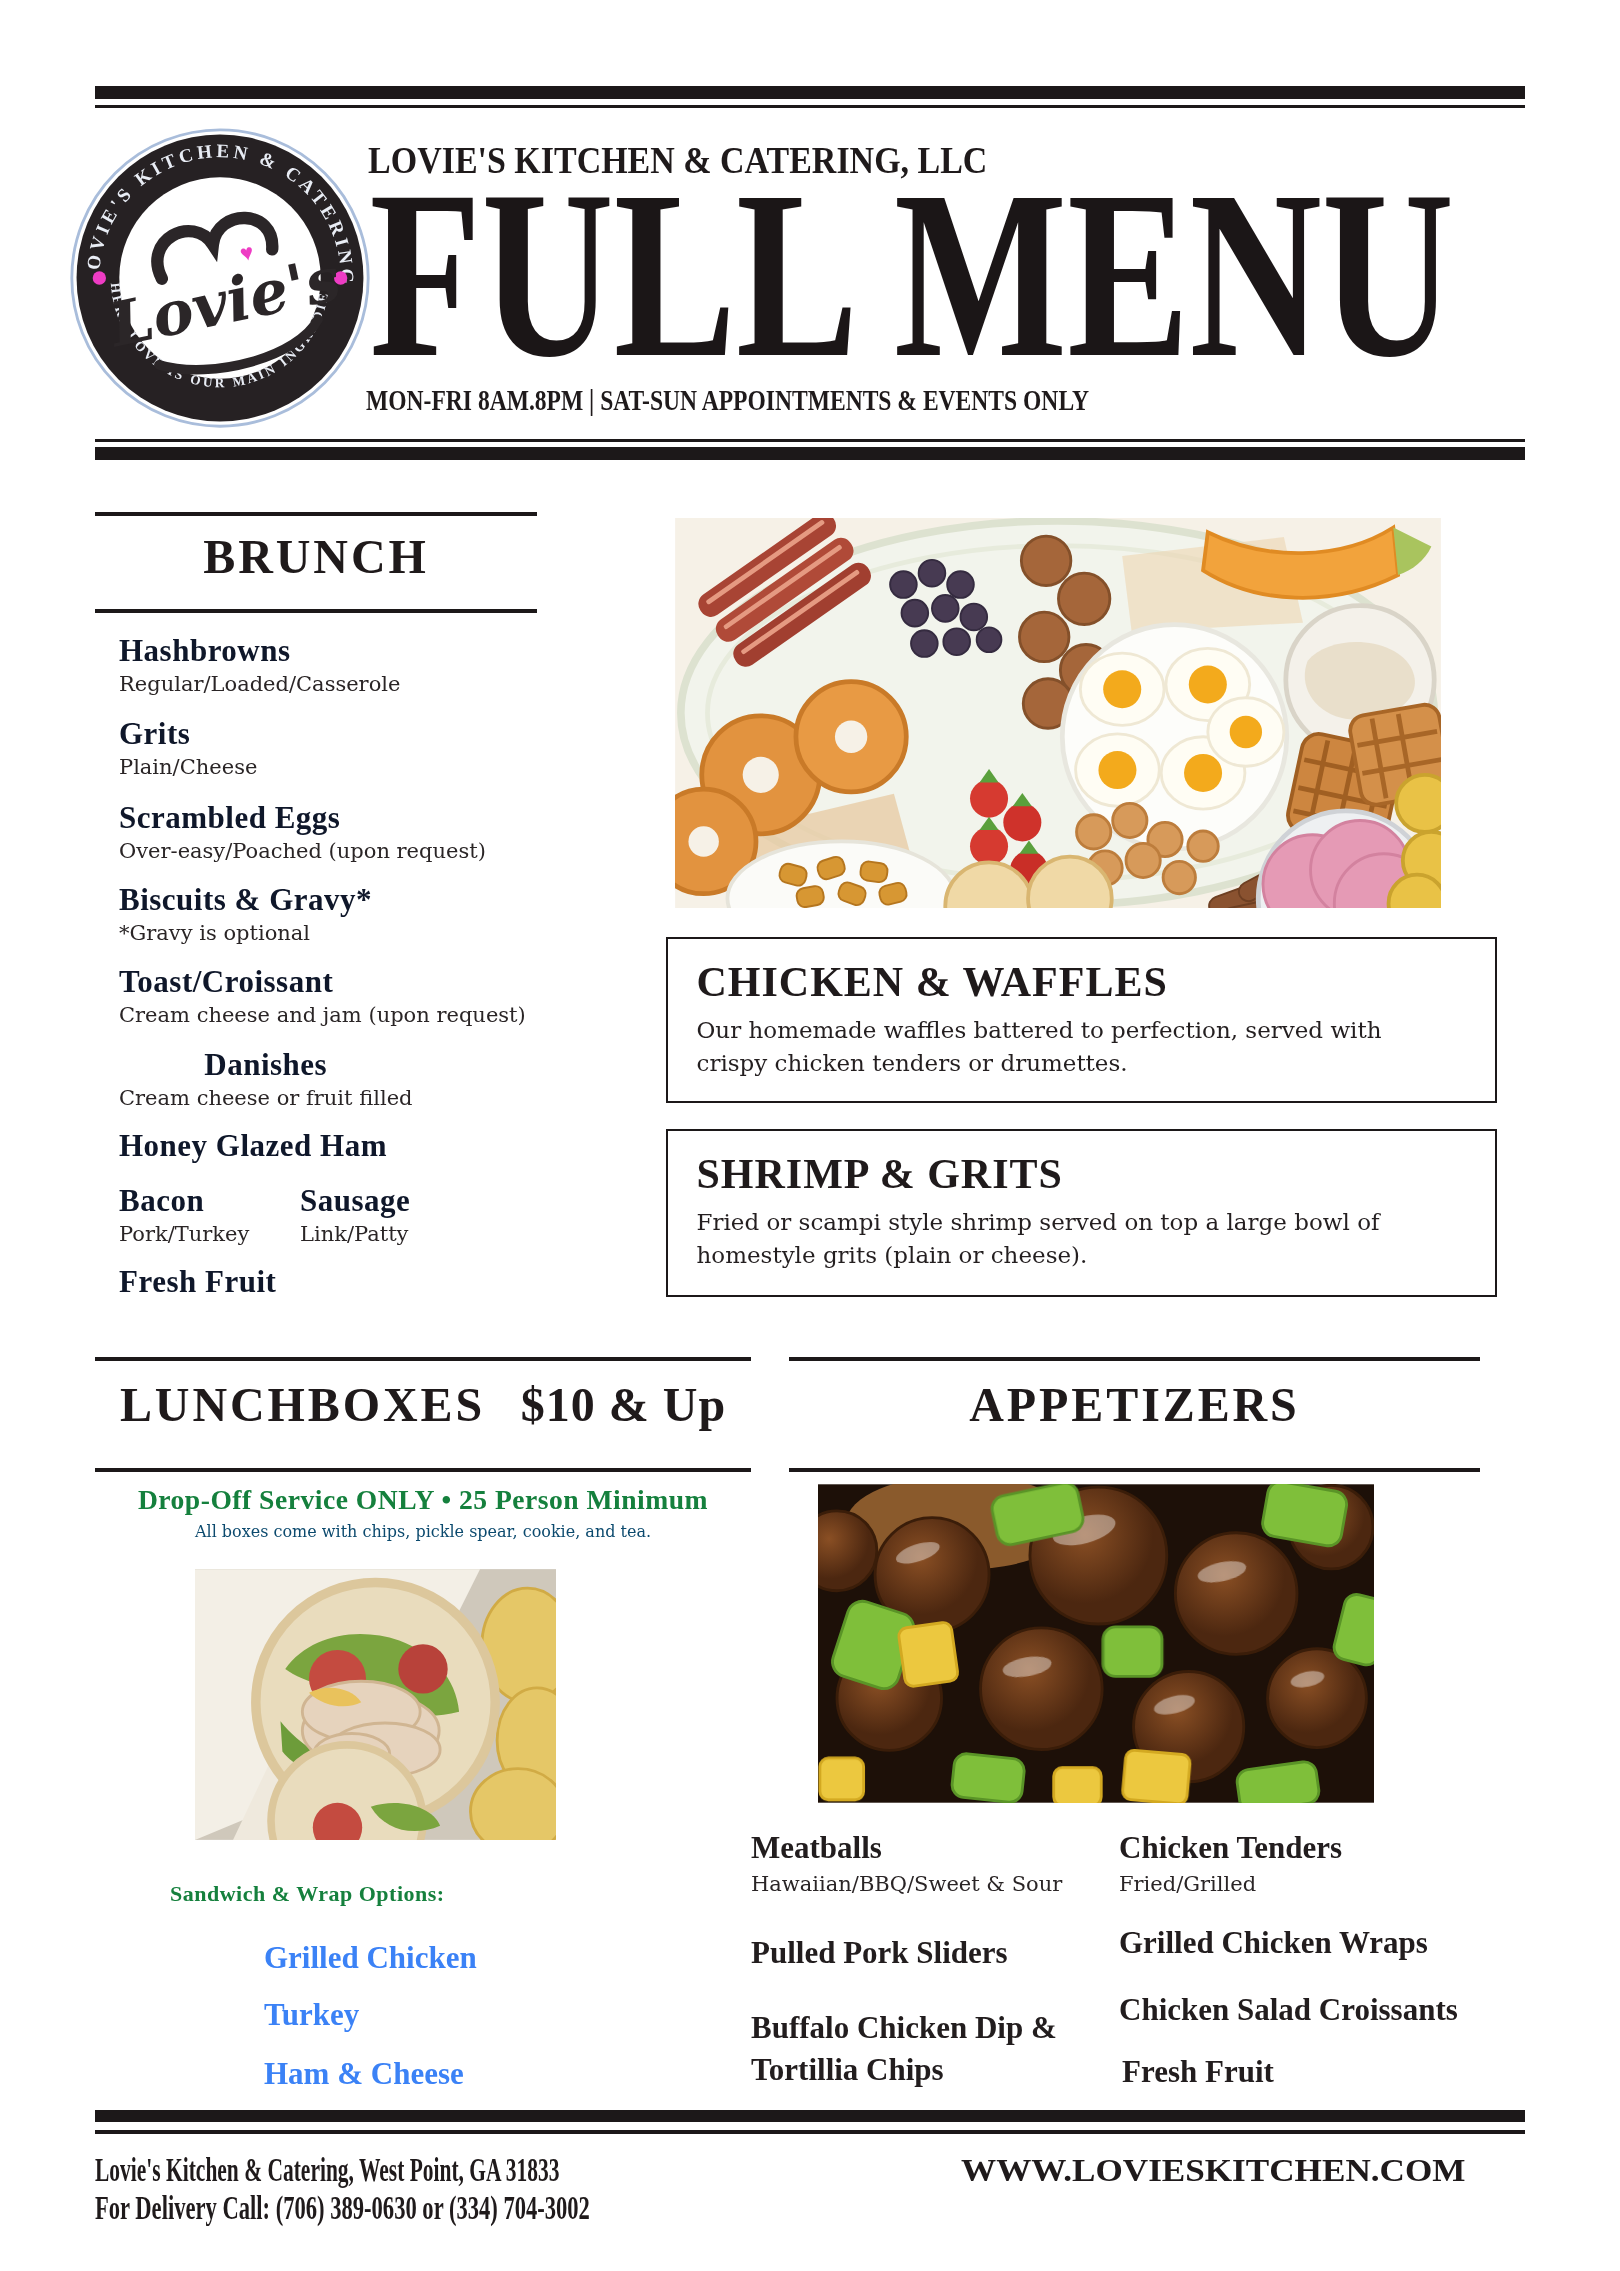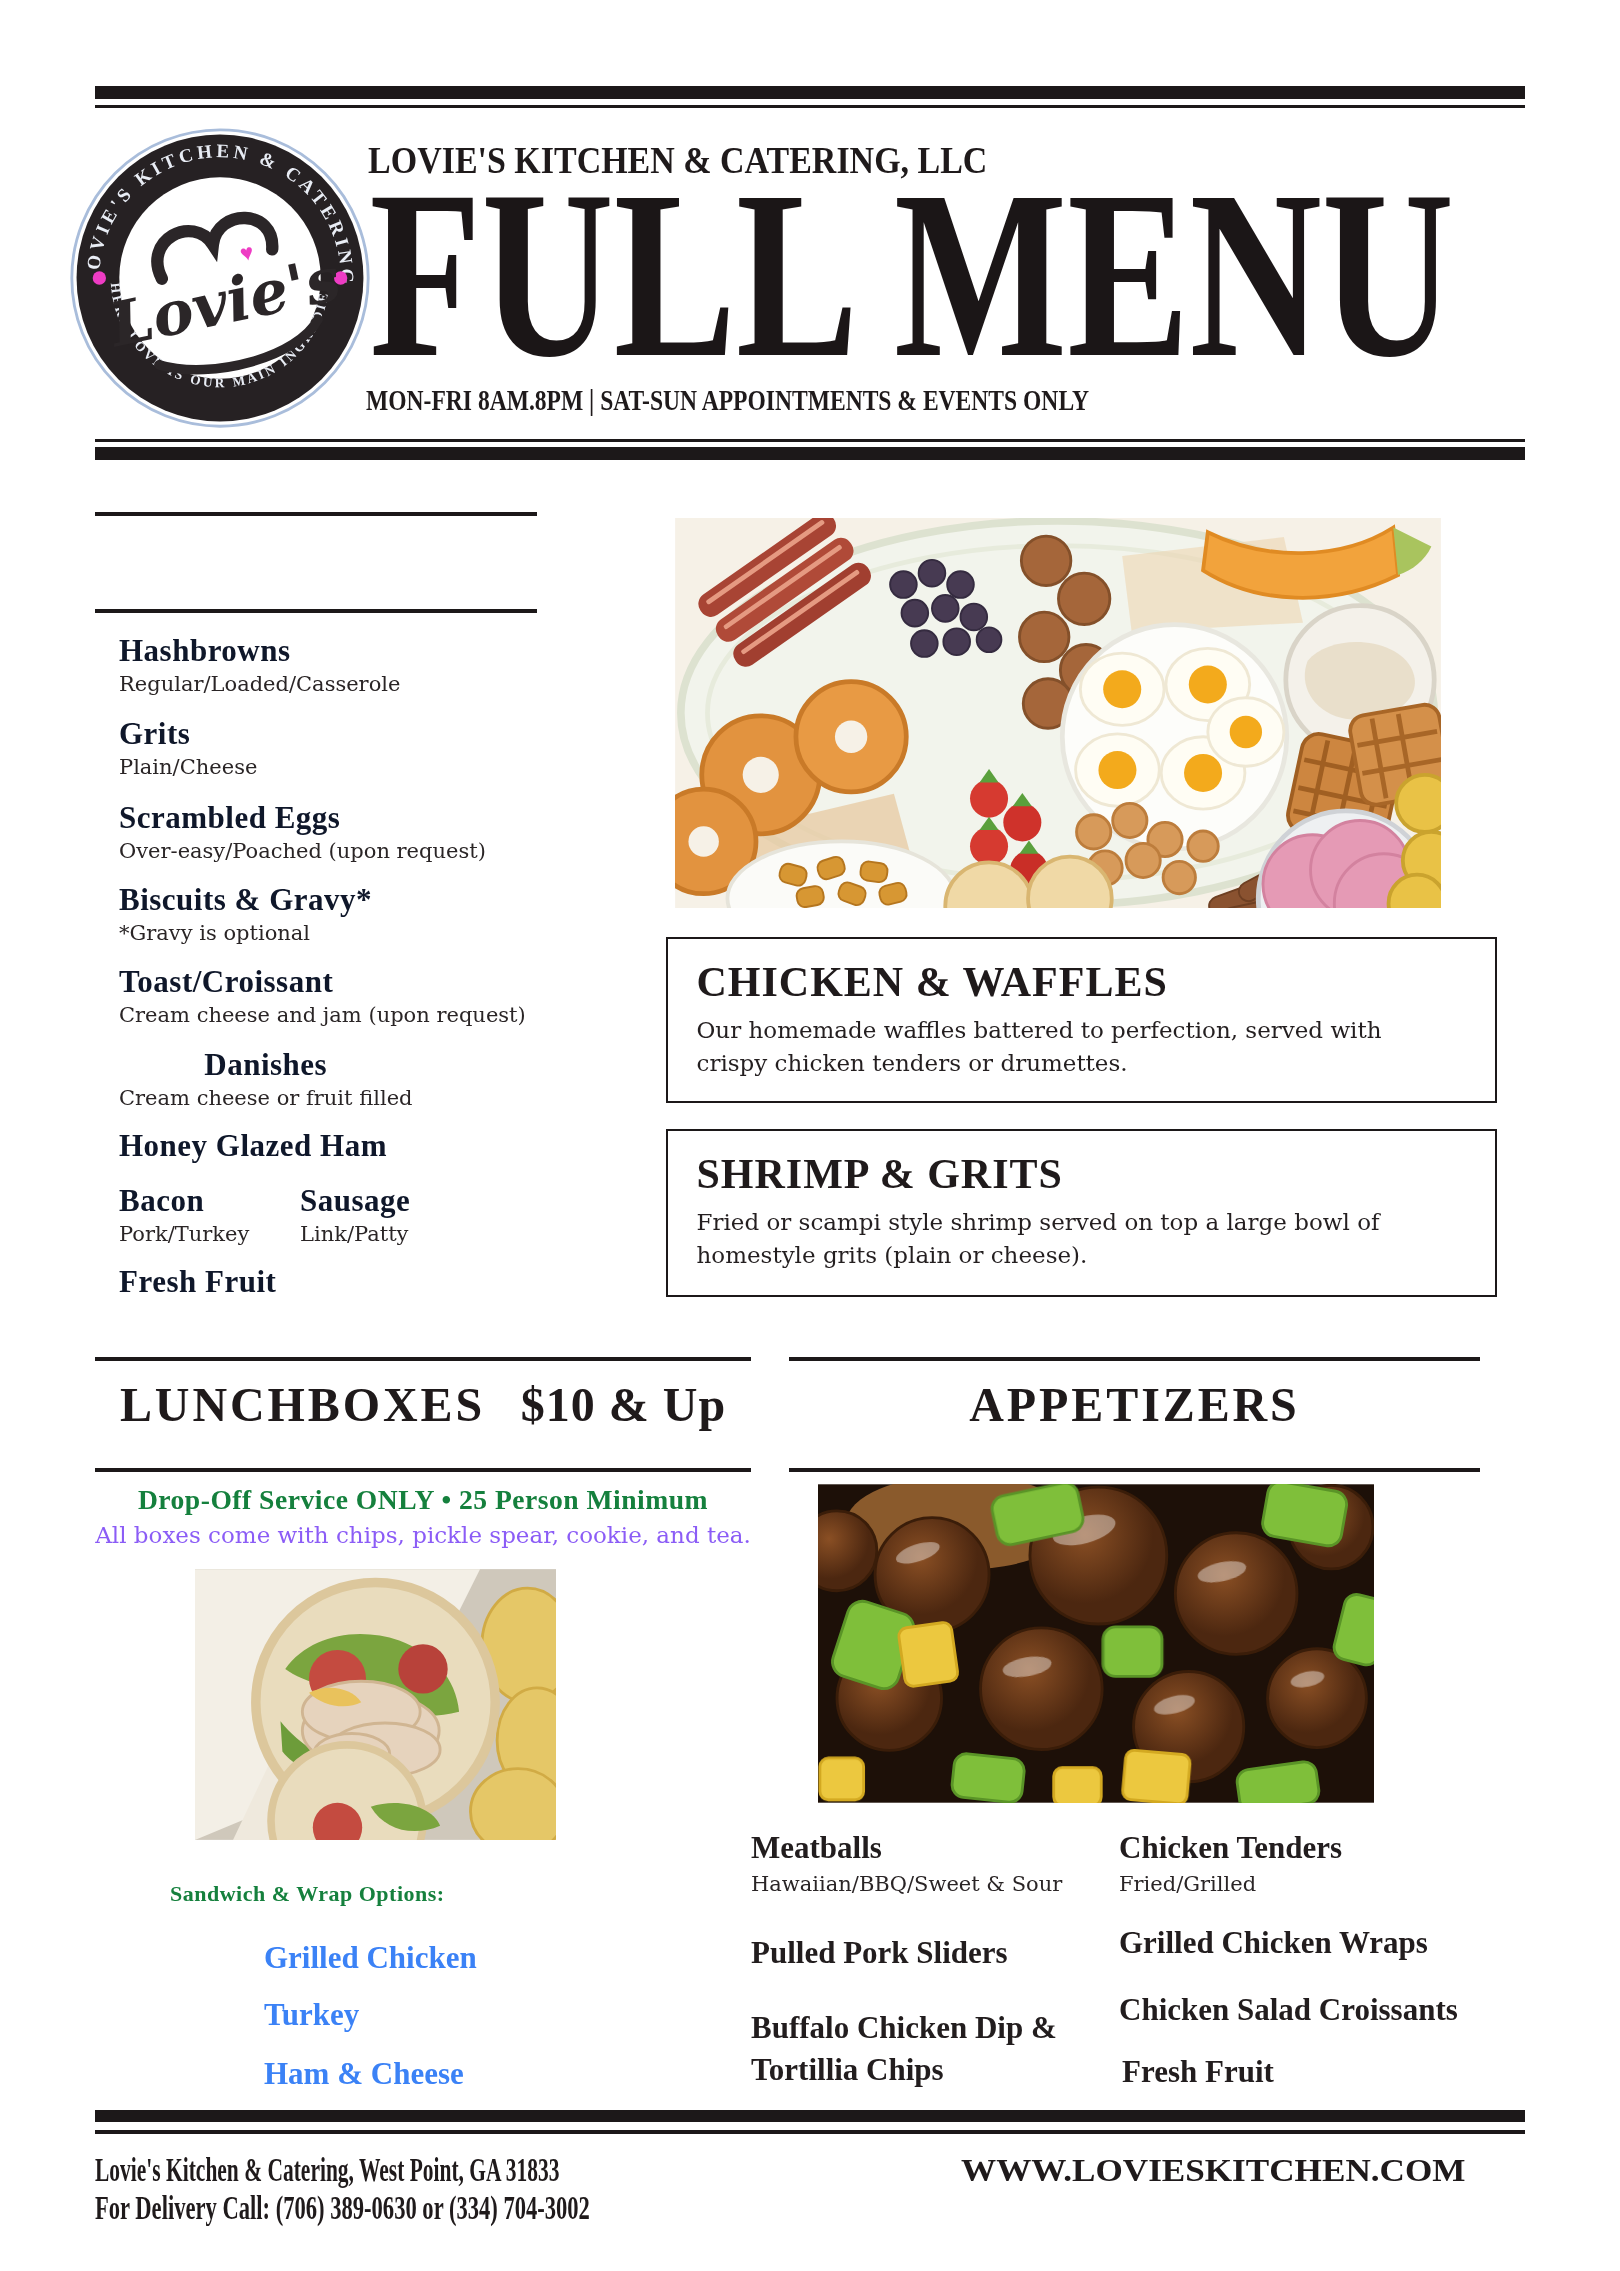--- a/index.html
+++ b/index.html
@@ -59,20 +59,21 @@
     <text x="2" y="183" font-family="Liberation Serif,serif" font-weight="bold" font-size="252" textLength="1142" lengthAdjust="spacingAndGlyphs" fill="#1b1617">FULL MENU</text>
   </svg>
   <svg class="abs" style="left:366px;top:379px;" width="761" height="42" viewBox="0 0 800 44">
     <text x="0" y="33" font-family="Liberation Serif,serif" font-weight="bold" font-size="31" textLength="760" lengthAdjust="spacingAndGlyphs" fill="#1f1a1b">MON-FRI 8AM.8PM | SAT-SUN APPOINTMENTS &amp; EVENTS ONLY</text>
   </svg>
 
   <div class="abs rule" style="left:95px;top:439px;width:1430px;height:2.9px;"></div>
   <div class="abs rule" style="left:95px;top:447px;width:1430px;height:13.3px;"></div>
 
   <div class="abs rule" style="left:95px;top:512px;width:442px;height:3.8px;"></div>
+  <div class="abs sec-title" style="left:95px;top:529px;width:442px;">BRUNCH</div>
   <div class="abs rule" style="left:95px;top:609px;width:442px;height:3.8px;"></div>
 
   <div class="abs" style="left:119px;top:632px;">
     <div class="mi-name">Hashbrowns</div>
     <div class="mi-desc">Regular/Loaded/Casserole</div>
   </div>
   <div class="abs" style="left:119px;top:715px;">
     <div class="mi-name">Grits</div>
     <div class="mi-desc">Plain/Cheese</div>
   </div>
@@ -248,21 +249,21 @@
     <div class="feat-desc" style="margin:0 28.5px 0 28.5px;max-width:770px;">Fried or scampi style shrimp served on top a large bowl of homestyle grits (plain or cheese).</div>
   </div>
 
   <div class="abs rule" style="left:95px;top:1357px;width:656px;height:3.8px;"></div>
   <div class="abs" style="left:95px;top:1377px;width:656px;text-align:center;">
     <span class="sec-title">LUNCHBOXES</span>
     <span class="sec-title" style="margin-left:32px;letter-spacing:1px;">$10 &amp; Up</span>
   </div>
   <div class="abs rule" style="left:95px;top:1468px;width:656px;height:3.8px;"></div>
   <div class="abs pink" style="left:95px;top:1484px;width:656px;text-align:center;font-weight:bold;font-size:27.6px;letter-spacing:0.5px;">Drop-Off Service ONLY • 25 Person Minimum</div>
-  <div class="abs" style="left:95px;top:1522px;width:656px;text-align:center;font-family:'DejaVu Serif',serif;font-size:23px;color:#8b5cf6;">All boxes come with chips, pickle spear, cookie, and tea.</div>
+  <div class="abs" style="left:95px;top:1522px;width:656px;text-align:center;font-family:'DejaVu Serif',serif;font-size:16px;color:#0c4a6e;">All boxes come with chips, pickle spear, cookie, and tea.</div>
 
   <div class="abs" style="left:195px;top:1569px;width:361px;height:271px;">
     <svg width="361" height="271" viewBox="0 0 380 285">
       <rect width="380" height="285" fill="#cfc8bb"></rect>
       <g fill="#e5c767" stroke="#d1ab45" stroke-width="3">
         <ellipse cx="350" cy="80" rx="48" ry="60"></ellipse>
         <ellipse cx="360" cy="180" rx="42" ry="55"></ellipse>
         <ellipse cx="340" cy="255" rx="50" ry="45"></ellipse>
       </g>
       <path d="M0,0 L300,0 L260,80 L60,260 L0,285 Z" fill="#f3efe6"></path>

